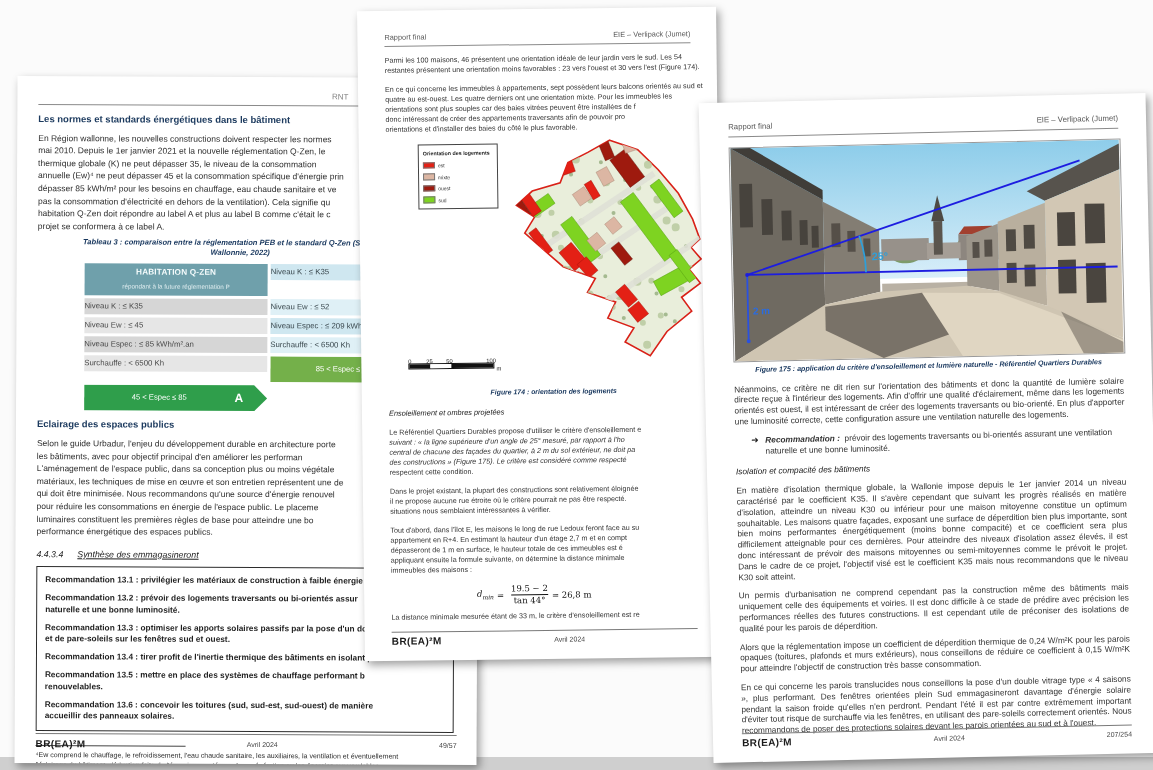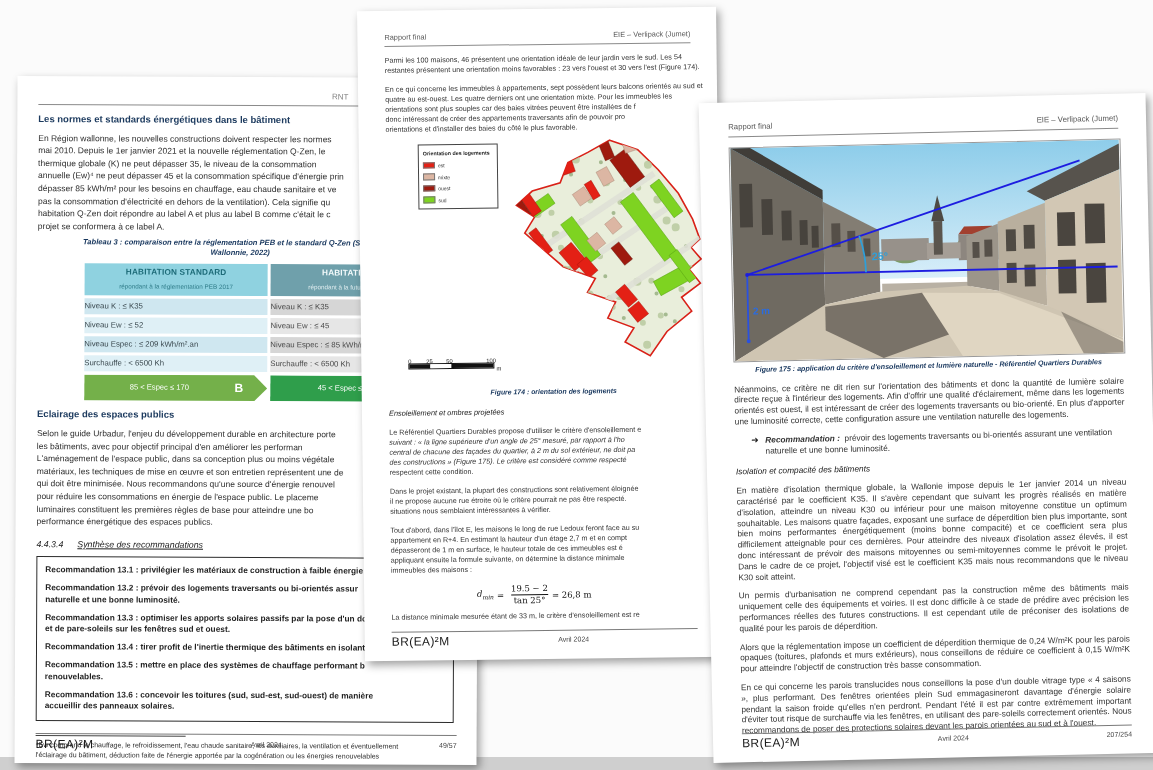--- a/index.html
+++ b/index.html
@@ -14,21 +14,21 @@
 
   
   .tline{white-space:nowrap;}
   .lgroup{margin-bottom:6px;}
   .doc-head-row{display:flex;justify-content:space-between;border-bottom:1px solid #8a8a8a;
                 padding-bottom:3px;color:#595959;}
   .caption{font-weight:bold;font-style:italic;color:#17365d;text-align:center;}
   .subhead-i{font-style:italic;color:#1a1a1a;}
   .footer-row{position:absolute;display:flex;justify-content:space-between;align-items:center;
               border-top:1px solid #7a7a7a;padding-top:4px;font-size:7px;color:#444;}
-  .logo{font-weight:normal;color:#1a1a1a;letter-spacing:.4px;font-size:12px;}
+  .logo{font-weight:bold;color:#1a1a1a;letter-spacing:.4px;font-size:10px;}
 
   
   .page-left .pcontent{padding:14px 20px 0 21px;font-size:8.5px;line-height:12.6px;color:#2e2e2e;}
   .lp-header{position:relative;height:14px;border-bottom:1px solid #8a8a8a;margin-bottom:8px;}
   .lp-rnt{position:absolute;right:111px;top:0;color:#7f7f7f;font-size:8px;}
   .lp-h{font-weight:bold;color:#1c3a5e;font-size:9.5px;margin:8px 0 6px 0;white-space:nowrap;}
   .lp-cap{font-size:7.6px;line-height:10px;margin:5px 0 6px 0;text-align:center;width:405px;}
   .lp-cap .tline{white-space:nowrap;}
   .qz-table{margin:2px 0 8px 47px;width:369px;font-size:7.8px;}
   .qz-grid{display:grid;grid-template-columns:183px 183px;gap:3px;}
@@ -116,24 +116,20 @@
         <div class="tline">habitation Q-Zen doit répondre au label A et plus au label B comme c'était le c</div>
         <div class="tline">projet se conformera à ce label A.</div>
       </div>
     <div class="lp-cap caption">
         <div class="tline">Tableau 3 : comparaison entre la réglementation PEB et le standard Q-Zen (Source : Po</div>
         <div class="tline">Wallonnie, 2022)</div>
       </div>
 
     <div class="qz-table">
       <div class="qz-grid">
-        <div class="qz-hcell qz-h1">
-          <span class="qz-htitle">HABITATION STANDARD</span>
-          <span class="qz-hsub">répondant à la réglementation PEB 2017</span>
-        </div>
         <div class="qz-hcell qz-h2">
           <span class="qz-htitle">HABITATION Q-ZEN</span>
           <span class="qz-hsub">répondant à la future réglementation P</span>
         </div>
         <div class="qz-cell qz-c1a">Niveau K : ≤ K35</div>
         <div class="qz-cell qz-c2a">Niveau K : ≤ K35</div>
         <div class="qz-cell qz-c1b">Niveau Ew : ≤ 52</div>
         <div class="qz-cell qz-c2b">Niveau Ew : ≤ 45</div>
         <div class="qz-cell qz-c1a">Niveau Espec : ≤ 209 kWh/m².an</div>
         <div class="qz-cell qz-c2a">Niveau Espec : ≤ 85 kWh/m².an</div>
@@ -155,21 +151,21 @@
         <div class="tline">Selon le guide Urbadur, l'enjeu du développement durable en architecture porte</div>
         <div class="tline">les bâtiments, avec pour objectif principal d'en améliorer les performan</div>
         <div class="tline">L'aménagement de l'espace public, dans sa conception plus ou moins végétale</div>
         <div class="tline">matériaux, les techniques de mise en œuvre et son entretien représentent une de</div>
         <div class="tline">qui doit être minimisée. Nous recommandons qu'une source d'énergie renouvel</div>
         <div class="tline">pour réduire les consommations en énergie de l'espace public. Le placeme</div>
         <div class="tline">luminaires constituent les premières règles de base pour atteindre une bo</div>
         <div class="tline">performance énergétique des espaces publics.</div>
       </div>
     <div class="lp-sec">
-      <span>4.4.3.4</span><span class="st">Synthèse des recommandations</span>
+      <span>4.4.3.4</span><span class="st">Synthèse des emmagasineront</span>
     </div>
     <div class="rec-box">
         <div class="lgroup">
           <div class="tline">Recommandation 13.1 : privilégier les matériaux de construction à faible énergie gris</div>
         </div>
         <div class="lgroup">
           <div class="tline">Recommandation 13.2 : prévoir des logements traversants ou bi-orientés assur</div>
           <div class="tline">naturelle et une bonne luminosité.</div>
         </div>
         <div class="lgroup">
@@ -409,21 +405,21 @@
         <div class="tline">appliquant ensuite la formule suivante, on détermine la distance minimale</div>
         <div class="tline">immeubles des maisons :</div>
       </div>
 
     <div class="formula">
       <span class="vr"><span>d</span><sub>min</sub></span>
       <span style="margin:0 3px">=</span>
       <span class="frac">
         <span>19.5 − 2</span>
         <span class="bar"></span>
-        <span>tan 25°</span>
+        <span>tan 44°</span>
       </span>
       <span>= 26,8 m</span>
     </div>
     <div class="tline">La distance minimale mesurée étant de 33 m, le critère d'ensoleillement est re</div>
 
     <div class="footer-row mp-footer">
       <span class="logo">BR(EA)²M</span>
       <span>Avril 2024</span>
       <span></span>
     </div>

